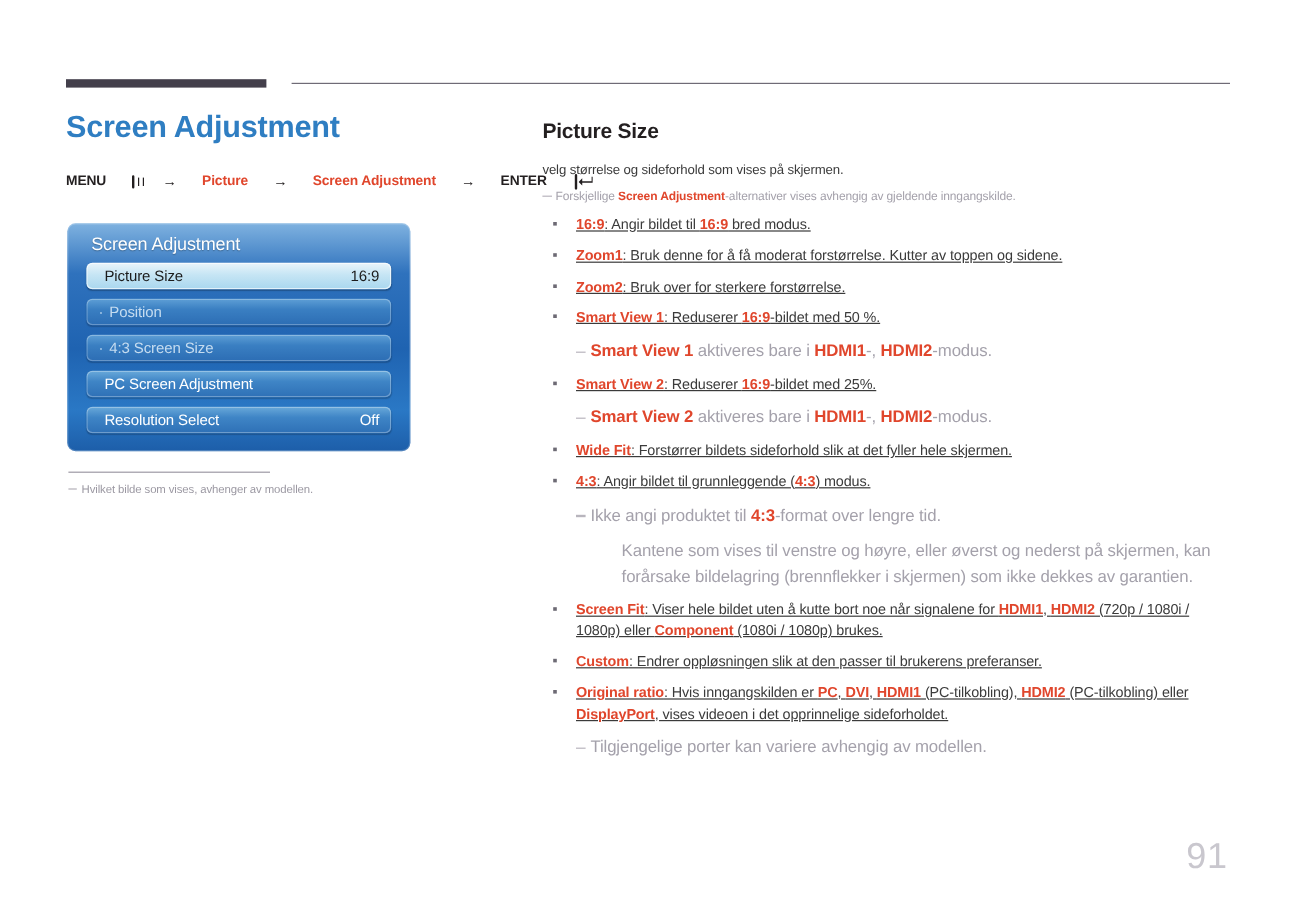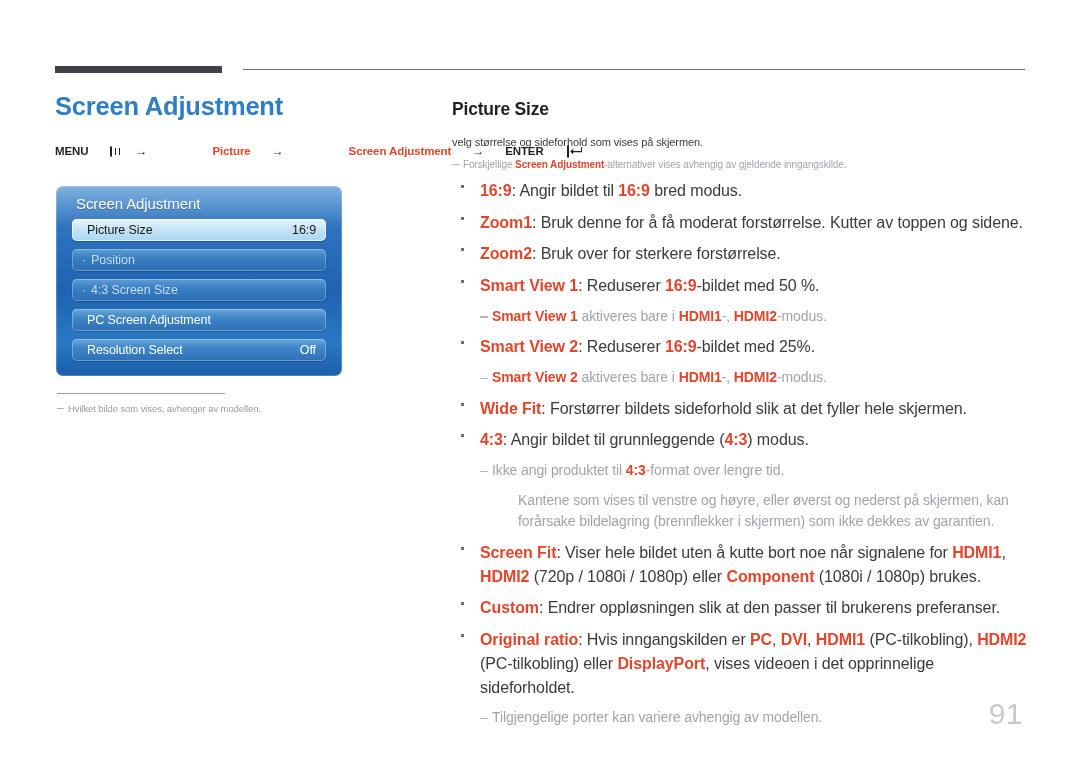--- a/index.html
+++ b/index.html
@@ -52,21 +52,21 @@
     font-size: 11.5px;
     font-weight: bold;
     color: #231f20;
     letter-spacing: -0.1px;
     white-space: nowrap;
     display: flex;
     align-items: center;
     gap: 20px;
     margin-bottom: 18px;
   }
-  .menu-path .accent { color: #e0462c; margin-left: 44px; }
+  .menu-path .accent { color: #e0462c; }
   .menu-path .arrow { color: #231f20; font-weight: normal; font-size: 12px; padding: 0 1px; }
 
   .icon-menu {
     display: inline-block;
     width: 15px; height: 11px;
     border: 1.4px solid #231f20;
     border-radius: 1px;
     position: relative;
     vertical-align: -1px;
     box-sizing: border-box;
@@ -208,25 +208,26 @@
     background: #b8b5bd;
     vertical-align: 3px;
     margin-right: 3px;
   }
   .note .accent-b { color: #e0462c; font-weight: bold; }
 
   .blist { margin: 0; padding: 0; list-style: none; }
   .bitem {
     position: relative;
     padding-left: 28px;
-    font-size: 16px;
+    font-size: 12px;
     line-height: 1.48;
     color: #3b3b3b;
     letter-spacing: -0.1px;
     margin-bottom: 8px;
+    text-decoration: underline;
   }
   .bitem > .bullet {
     position: absolute;
     left: 9px; top: 6px;
     width: 3px; height: 3px;
     background: #6d6a74;
   }
   .bitem .accent-b { color: #e0462c; font-weight: bold; }
 
   .subnote {

